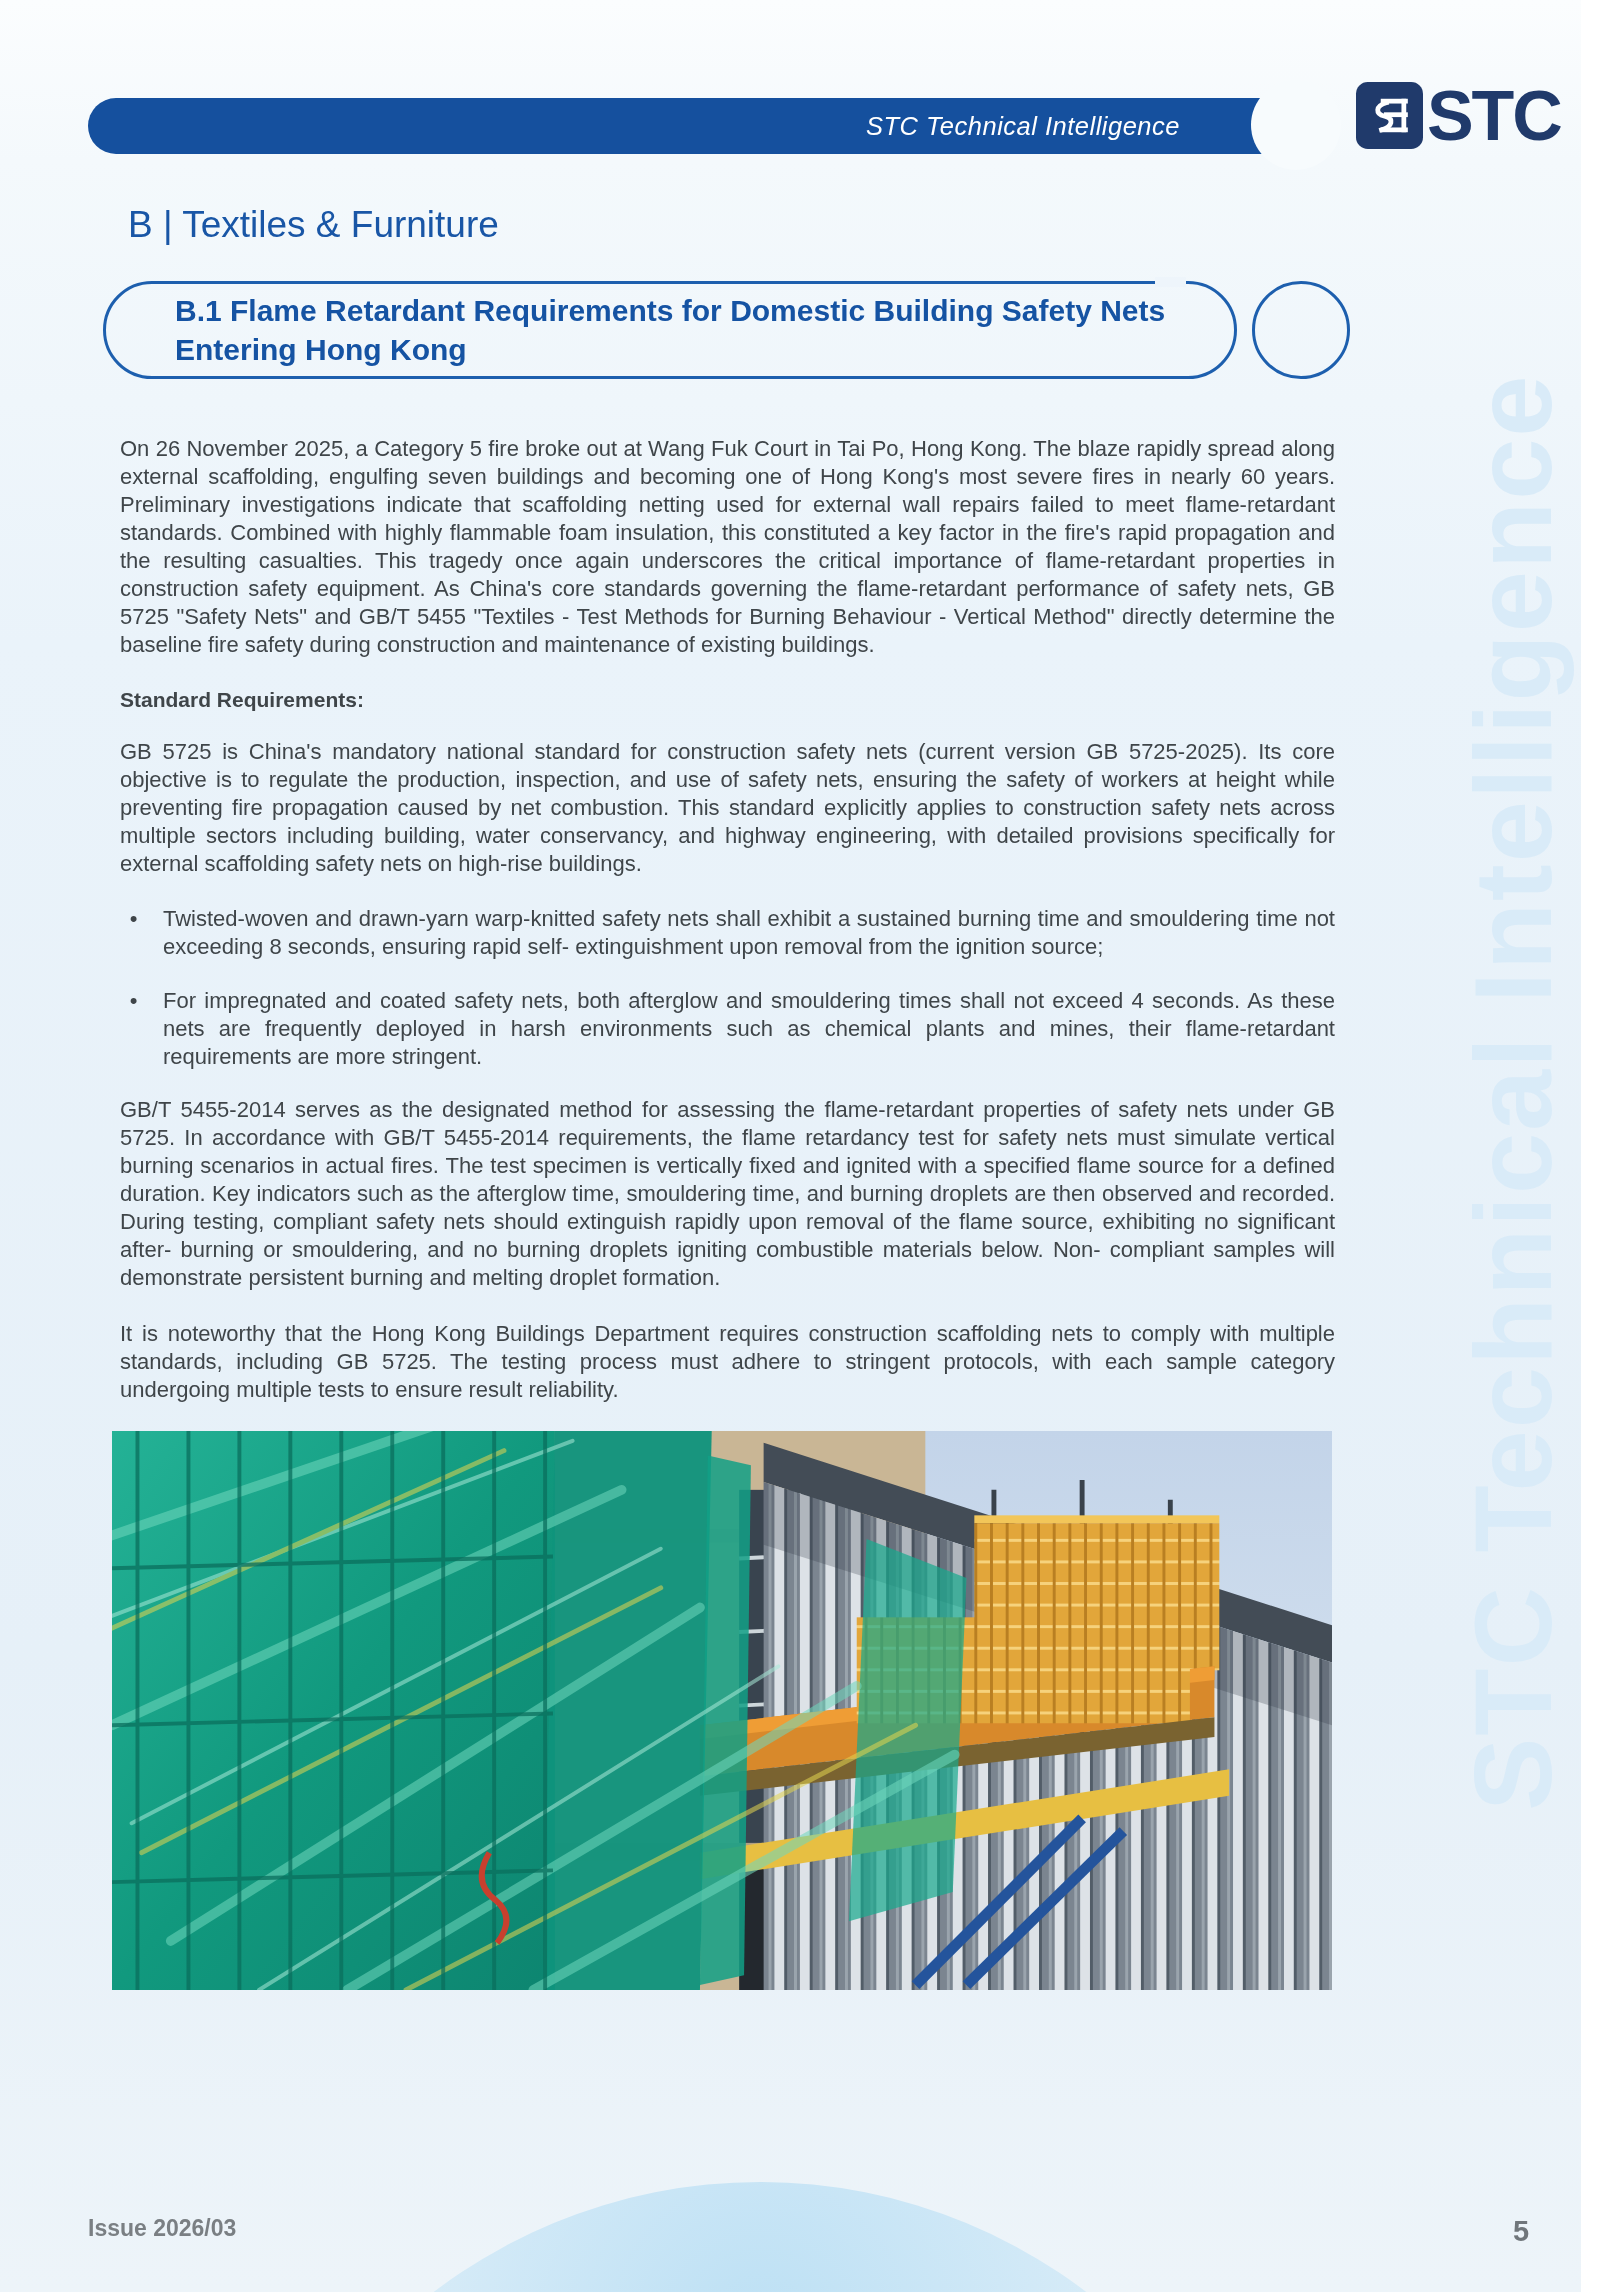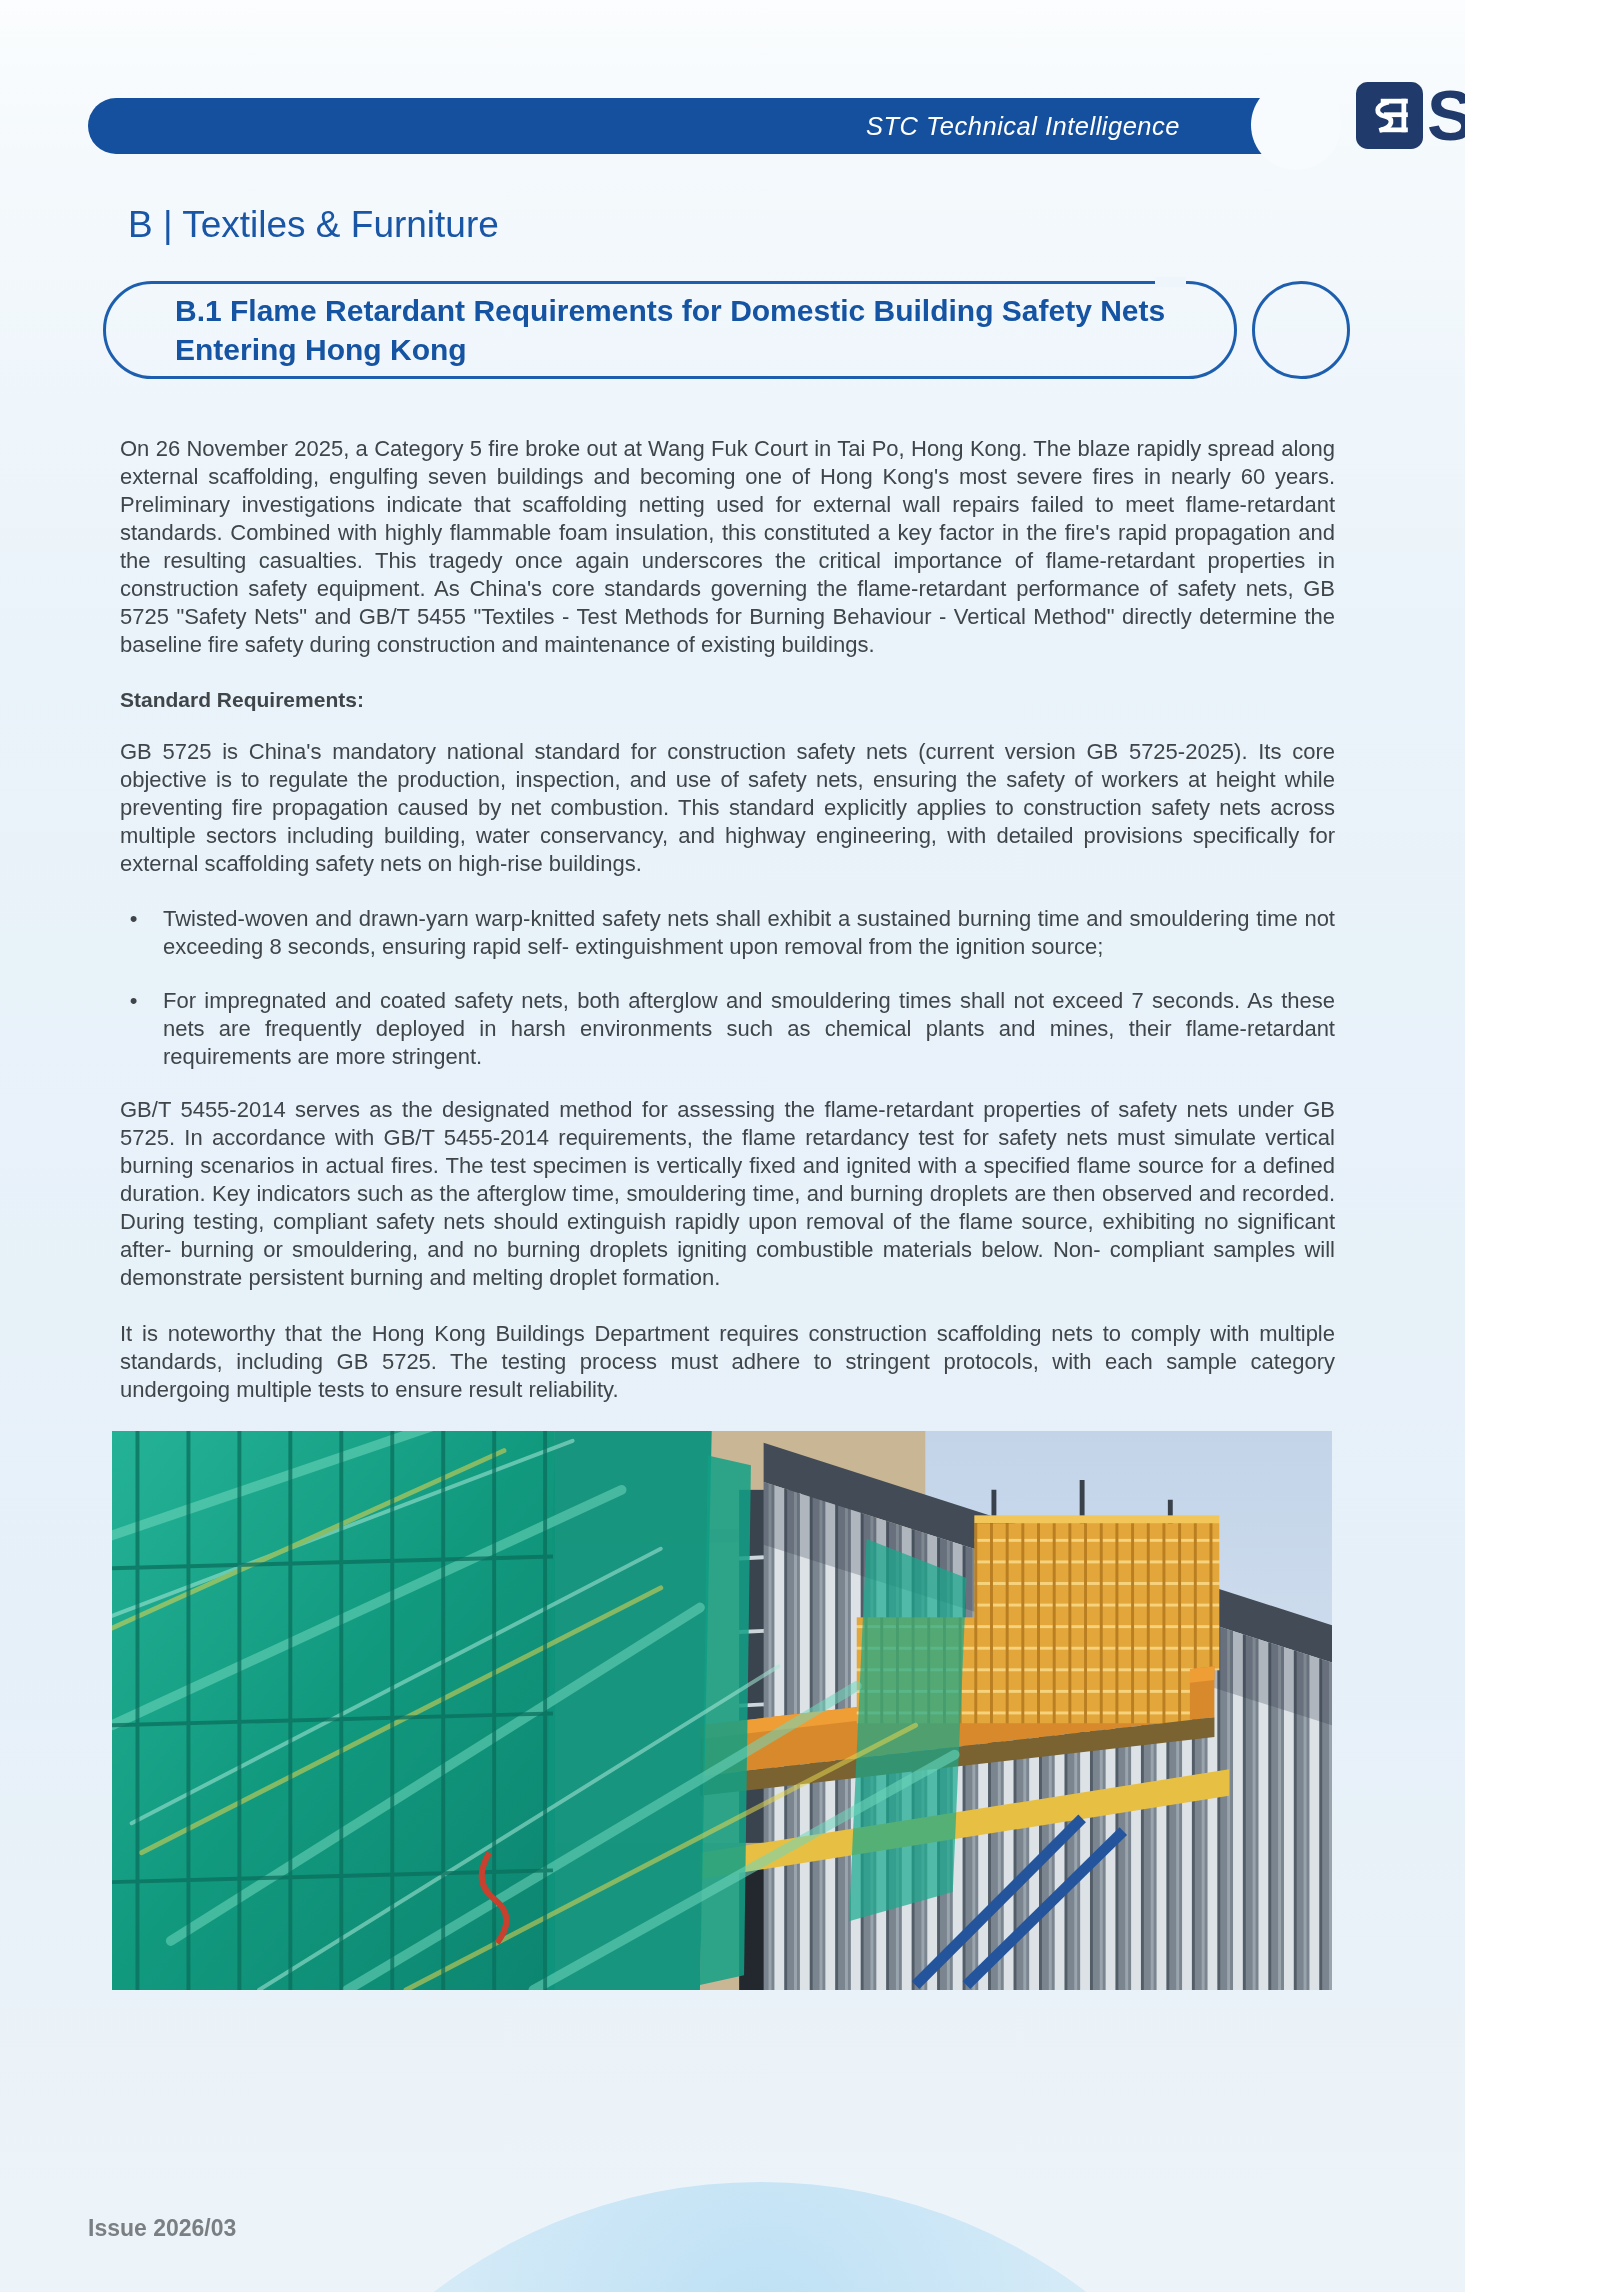--- a/index.html
+++ b/index.html
@@ -1,18 +1,18 @@
 <!DOCTYPE html>
 <html><head>
 <meta charset="utf-8">
 <style>
   html,body{margin:0;padding:0;background:#ffffff;}
   .page{
     position:relative;
-    width:1465px;height:2293px;
+    width:1581px;height:2293px;
     overflow:hidden;
     font-family:"Liberation Sans", sans-serif;
     background:linear-gradient(180deg,#fbfdfe 0%,#f4f9fc 7%,#eaf3fa 28%,#e6f0f8 72%,#edf4f9 100%);
   }
   
   .watermark{
     position:absolute;left:1449px;top:1811px;
     transform:rotate(-90deg);transform-origin:0 0;
     font-size:110px;font-weight:bold;white-space:nowrap;
     color:#d9ebf8;letter-spacing:2px;z-index:0;
@@ -126,21 +126,21 @@
       <p>On 26 November 2025, a Category 5 fire broke out at Wang Fuk Court in Tai Po, Hong Kong. The blaze rapidly spread along external scaffolding, engulfing seven buildings and becoming one of Hong Kong's most severe fires in nearly 60 years. Preliminary investigations indicate that scaffolding netting used for external wall repairs failed to meet flame-retardant standards. Combined with highly flammable foam insulation, this constituted a key factor in the fire's rapid propagation and the resulting casualties. This tragedy once again underscores the critical importance of flame-retardant properties in construction safety equipment. As China's core standards governing the flame-retardant performance of safety nets, GB 5725 "Safety Nets" and GB/T 5455 "Textiles - Test Methods for Burning Behaviour - Vertical Method" directly determine the baseline fire safety during construction and maintenance of existing buildings.</p>
       <h2>Standard Requirements:</h2>
       <p>GB 5725 is China's mandatory national standard for construction safety nets (current version GB 5725-2025). Its core objective is to regulate the production, inspection, and use of safety nets, ensuring the safety of workers at height while preventing fire propagation caused by net combustion. This standard explicitly applies to construction safety nets across multiple sectors including building, water conservancy, and highway engineering, with detailed provisions specifically for external scaffolding safety nets on high-rise buildings.</p>
       <ul class="bullets">
         <li>
           <span class="bullet-dot">•</span>
           <span>Twisted-woven and drawn-yarn warp-knitted safety nets shall exhibit a sustained burning time and smouldering time not exceeding 8 seconds, ensuring rapid self- extinguishment upon removal from the ignition source;</span>
         </li>
         <li>
           <span class="bullet-dot">•</span>
-          <span>For impregnated and coated safety nets, both afterglow and smouldering times shall not exceed 7 seconds. As these nets are frequently deployed in harsh environments such as chemical plants and mines, their flame-retardant requirements are more stringent.</span>
+          <span>For impregnated and coated safety nets, both afterglow and smouldering times shall not exceed 4 seconds. As these nets are frequently deployed in harsh environments such as chemical plants and mines, their flame-retardant requirements are more stringent.</span>
         </li>
       </ul>
       <p>GB/T 5455-2014 serves as the designated method for assessing the flame-retardant properties of safety nets under GB 5725. In accordance with GB/T 5455-2014 requirements, the flame retardancy test for safety nets must simulate vertical burning scenarios in actual fires. The test specimen is vertically fixed and ignited with a specified flame source for a defined duration. Key indicators such as the afterglow time, smouldering time, and burning droplets are then observed and recorded. During testing, compliant safety nets should extinguish rapidly upon removal of the flame source, exhibiting no significant after- burning or smouldering, and no burning droplets igniting combustible materials below. Non- compliant samples will demonstrate persistent burning and melting droplet formation.</p>
       <p>It is noteworthy that the Hong Kong Buildings Department requires construction scaffolding nets to comply with multiple standards, including GB 5725. The testing process must adhere to stringent protocols, with each sample category undergoing multiple tests to ensure result reliability.</p>
 
       <figure class="photo" aria-label="Construction site with scaffolding covered in green flame-retardant safety netting, orange work platforms and a modern building facade">
         <svg viewBox="0 0 1245 570" preserveAspectRatio="none" role="img">
           <defs>
             <linearGradient id="sky" x1="0" y1="0" x2="0" y2="1">
               <stop offset="0" stop-color="#c3d4e9"></stop>

